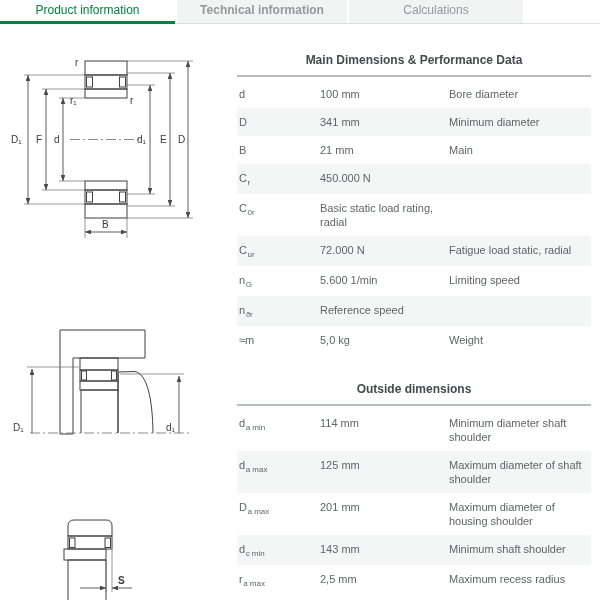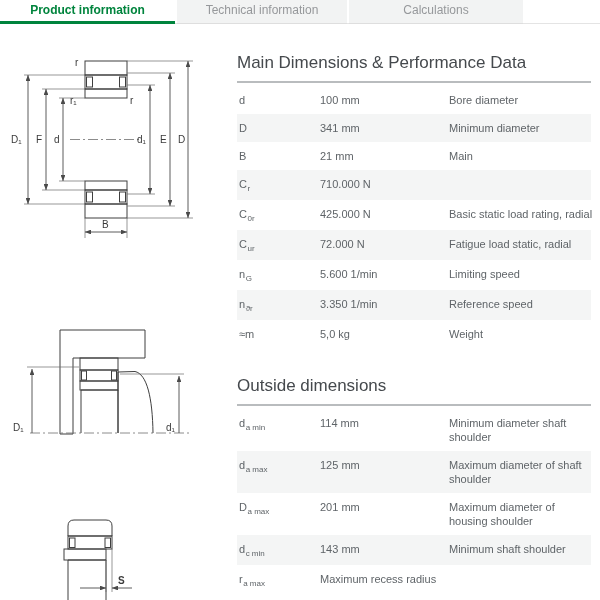--- a/index.html
+++ b/index.html
@@ -3,29 +3,29 @@
 <meta charset="utf-8">
 <style>
   * { box-sizing: border-box; margin: 0; padding: 0; }
   html,body { width:600px; height:600px; overflow:hidden; background:#fff;
     font-family:"Liberation Sans","DejaVu Sans",sans-serif; }
   
   .tabbar { display:flex; height:24px; column-gap:2px; background:#fff;
     border-bottom:1px solid #e4e4e4; }
   .tab { height:24px; line-height:21px; text-align:center; font-size:12px;
     cursor:pointer; }
-  .tab.active { width:175px; background:#fff; color:#00843d; font-weight:bold;
+  .tab.active { width:175px; background:#fff; color:#00843d; font-weight:normal;
     border-bottom:3px solid #00843d; margin-bottom:-1px; }
   .tab.inactive { background:#f2f3f3; color:#96989b;
     border-bottom:1px solid #dedede; margin-bottom:-1px; }
-  .tab.t2 { width:170px; }
+  .tab.t2 { width:170px;font-weight:bold; }
   .tab.t3 { width:174px; }
   
   .rightcol { position:absolute; left:237px; top:24px; width:354px; }
-  .section-title { font-size:17px; font-weight:normal; color:#45494d; }
+  .section-title { font-size:12px; font-weight:bold; color:#45494d;text-align:center; }
   .st1 { margin-top:29px; }
   .st2 { margin-top:28px; }
   .rule { height:2px; background:#b9bcbe; margin:8px 0 3px 0; }
   .trow { display:grid; grid-template-columns:81px 129px 144px;
     padding:7px 0 7px 2px; font-size:11px; line-height:14px; color:#5f6468; }
   .trow.alt { background:#f4f5f5; }
   .sym .sub { font-size:8px; position:relative; top:2.5px; margin-left:0.5px; }
   
   .drawing { position:absolute; }
   svg text { font-size:10px; fill:#3a3a3a;
@@ -179,40 +179,38 @@
         <div class="val">341 mm</div>
         <div class="desc">Minimum diameter</div>
       </div>
       <div class="trow">
         <div class="sym">B</div>
         <div class="val">21 mm</div>
         <div class="desc">Main</div>
       </div>
       <div class="trow alt">
         <div class="sym">C<span class="sub">r</span></div>
-        <div class="val">710.000 N</div>
+        <div class="val">450.000 N</div>
       </div>
       <div class="trow">
         <div class="sym">C<span class="sub">0r</span></div>
-        <div class="val">425.000 N</div>
         <div class="desc">Basic static load rating, radial</div>
       </div>
       <div class="trow alt">
         <div class="sym">C<span class="sub">ur</span></div>
         <div class="val">72.000 N</div>
         <div class="desc">Fatigue load static, radial</div>
       </div>
       <div class="trow">
         <div class="sym">n<span class="sub">G</span></div>
         <div class="val">5.600 1/min</div>
         <div class="desc">Limiting speed</div>
       </div>
       <div class="trow alt">
         <div class="sym">n<span class="sub">ϑr</span></div>
-        <div class="val">3.350 1/min</div>
         <div class="desc">Reference speed</div>
       </div>
       <div class="trow">
         <div class="sym">≈m</div>
         <div class="val">5,0 kg</div>
         <div class="desc">Weight</div>
       </div>
     </div>
 
   <div class="section-title st2">Outside dimensions</div>
@@ -233,16 +231,17 @@
         <div class="val">201 mm</div>
         <div class="desc">Maximum diameter of housing shoulder</div>
       </div>
       <div class="trow alt">
         <div class="sym">d<span class="sub">c min</span></div>
         <div class="val">143 mm</div>
         <div class="desc">Minimum shaft shoulder</div>
       </div>
       <div class="trow">
         <div class="sym">r<span class="sub">a max</span></div>
+        <div class="val">2,5 mm</div>
         <div class="desc">Maximum recess radius</div>
       </div>
     </div>
 </div>
 
 </body></html>

